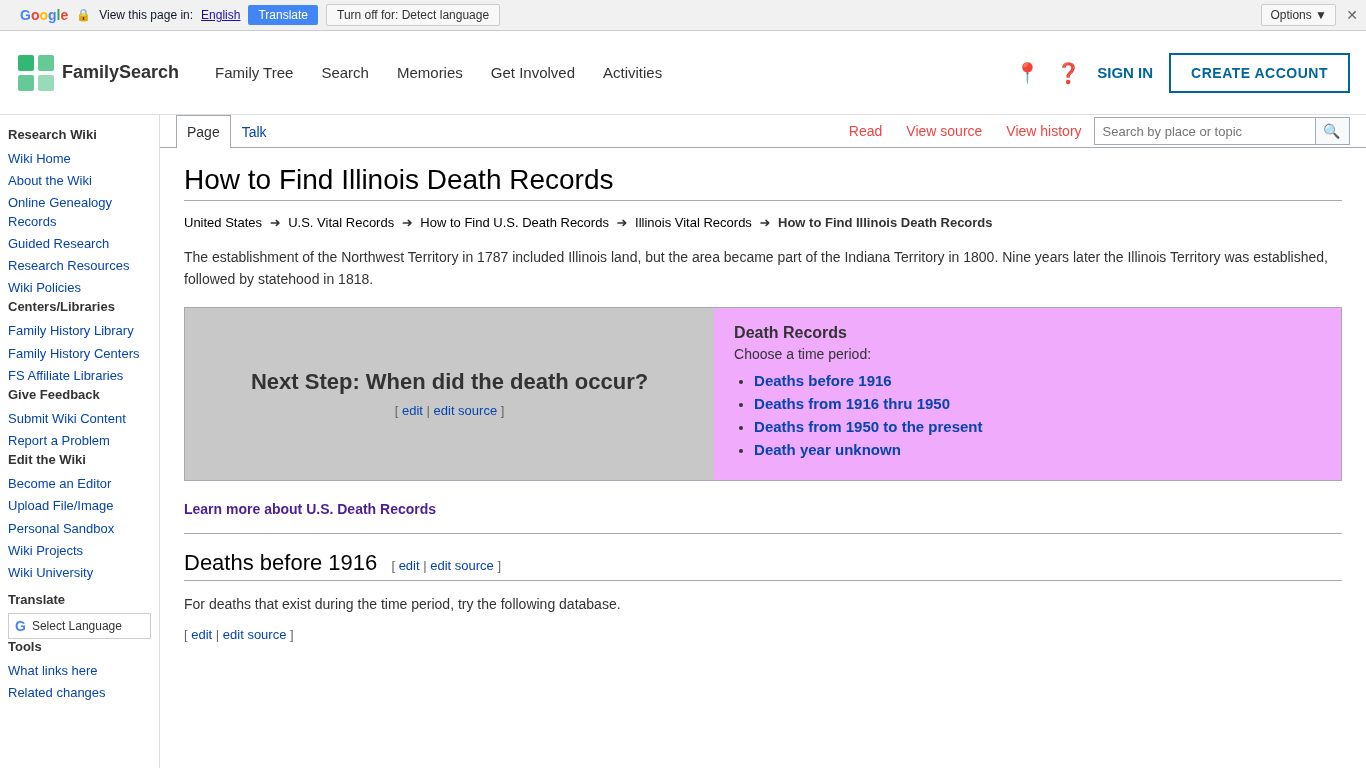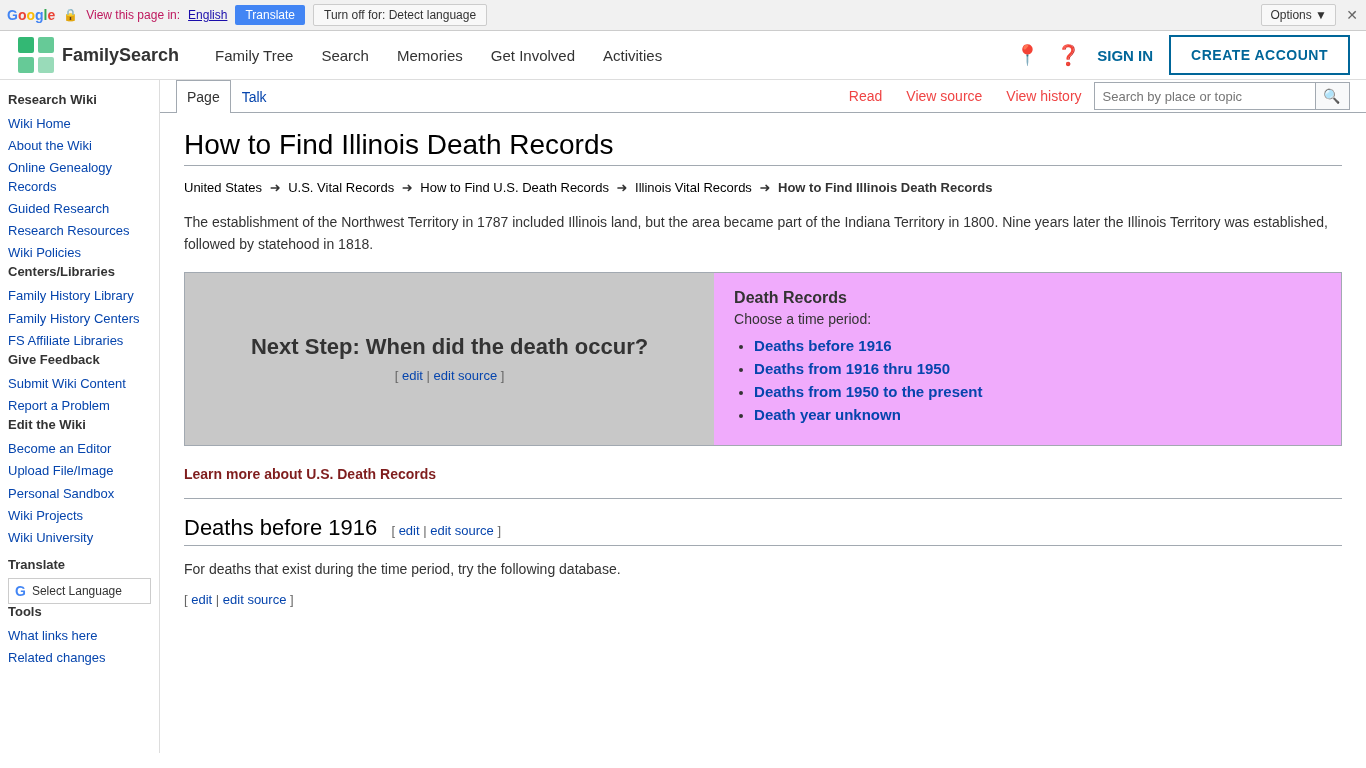--- a/index.html
+++ b/index.html
@@ -2,29 +2,29 @@
 <html><head>
   <meta charset="utf-8">
   <style>
     * { box-sizing: border-box; margin: 0; padding: 0; }
     body { font-family: Arial, sans-serif; font-size: 14px; color: #333; background: #fff; }
 
     
     #translate-bar {
       background: #f1f1f1;
       border-bottom: 1px solid #ccc;
-      padding: 4px 7px;
+      padding: 4px 20px;
       display: flex;
       align-items: center;
       font-size: 12px;
       gap: 8px;
       position: relative;
     }
     #translate-bar .lock-icon { color: #666; font-size: 12px; }
-    #translate-bar .view-text { color: #be185d; }
+    #translate-bar .view-text { color: #0f172a; }
     #translate-bar a.lang-link { color: #1a0dab; text-decoration: underline; }
     #translate-bar .translate-btn {
       background: #4285f4;
       color: #fff;
       border: none;
       padding: 3px 10px;
       border-radius: 2px;
       cursor: pointer;
       font-size: 12px;
     }
@@ -66,21 +66,21 @@
     .google-logo span:nth-child(3) { color: #fbbc05; }
     .google-logo span:nth-child(4) { color: #4285f4; }
     .google-logo span:nth-child(5) { color: #34a853; }
     .google-logo span:nth-child(6) { color: #ea4335; }
 
     
     #main-header {
       display: flex;
       align-items: center;
       padding: 7px 16px;
-      height: 49px;
+      height: 84px;
       border-bottom: 1px solid #ddd;
       background: #fff;
     }
     #logo {
       display: flex;
       align-items: center;
       gap: 6px;
       margin-right: 24px;
       text-decoration: none;
       color: #333;
@@ -315,21 +315,21 @@
     .info-box-right ul li a {
       color: #0645ad;
       text-decoration: none;
       font-size: 15px;
       font-weight: bold;
     }
 
     .learn-more-link {
       display: block;
       margin-bottom: 16px;
-      color: #7f1d1d;
+      color: #4c1d95;
       text-decoration: none;
       font-size: 14px;
       font-weight: bold;
     }
 
     hr.section-divider {
       border: none;
       border-top: 1px solid #a2a9b1;
       margin-bottom: 16px;
     }

